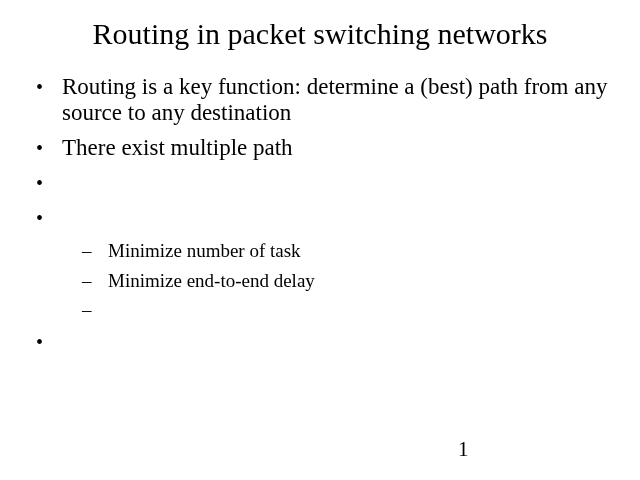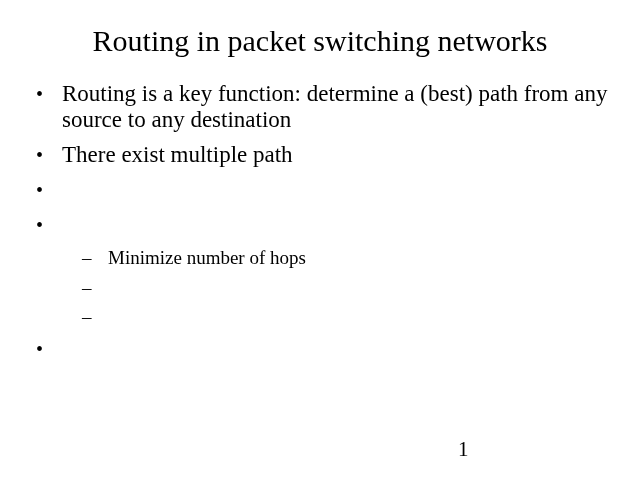--- a/index.html
+++ b/index.html
@@ -11,21 +11,21 @@
     position: relative;
     width: 640px;
     height: 480px;
     background: #ffffff;
     color: #000000;
     font-family: "Liberation Serif", "DejaVu Serif", serif;
     overflow: hidden;
     box-sizing: border-box;
   }
   .slide-title {
-    margin-top: 24px;
+    margin-top: 17px;
     text-align: center;
     font-size: 30px;
     line-height: 1.15;
     letter-spacing: 0px;
     color: #000000;
   }
   .body-area {
     margin-top: 22px;
   }
   .bullet-row {
@@ -89,25 +89,26 @@
     <div class="bullet-row l1">
       <span class="marker">•</span>
     </div>
 
     <div class="bullet-row l1">
       <span class="marker">•</span>
     </div>
 
     <div class="bullet-row l2">
       <span class="marker">–</span>
-      <span class="bullet-text">Minimize number of hops</span>
+      <span class="bullet-text">Minimize number of task</span>
     </div>
 
     <div class="bullet-row l2">
       <span class="marker">–</span>
+      <span class="bullet-text">Minimize end-to-end delay</span>
     </div>
 
     <div class="bullet-row l2">
       <span class="marker">–</span>
     </div>
 
     <div class="bullet-row l1">
       <span class="marker">•</span>
     </div>
 

